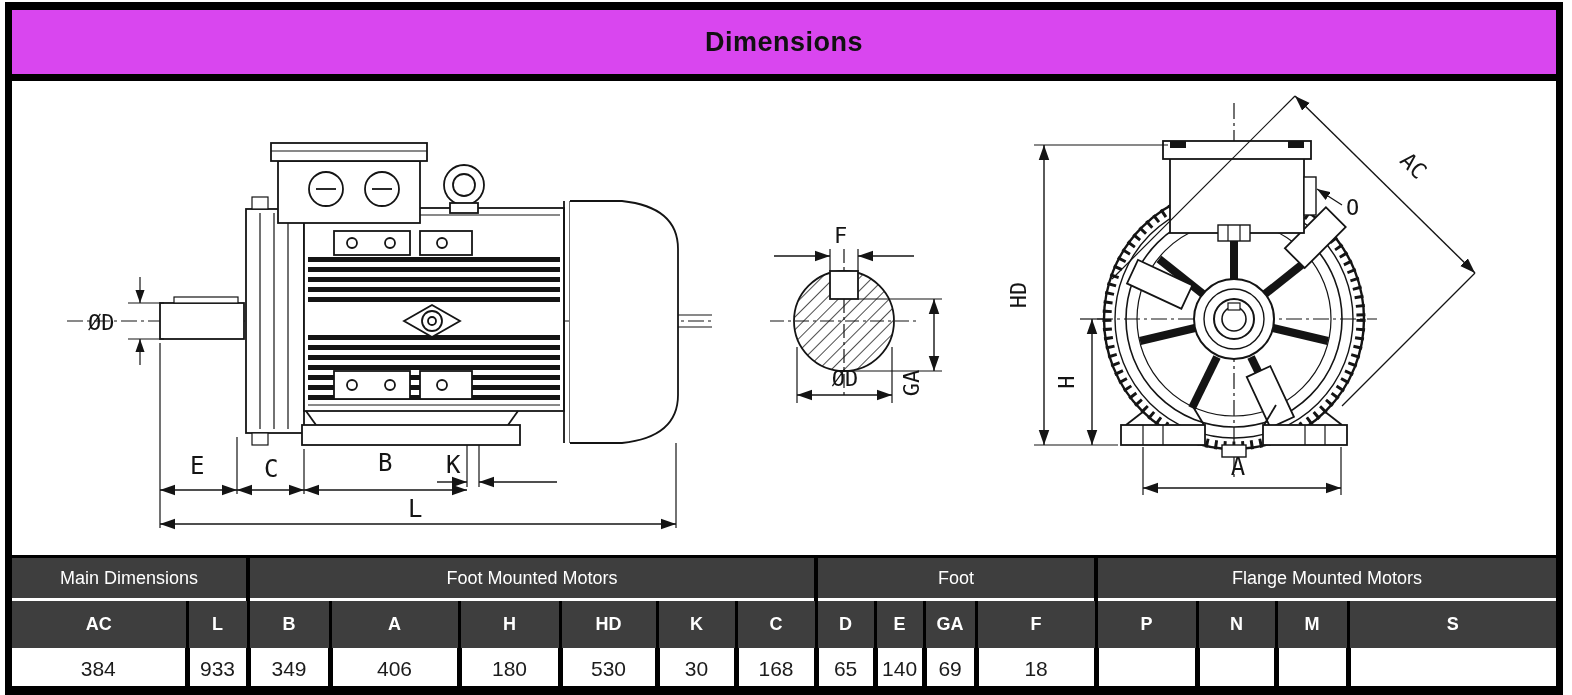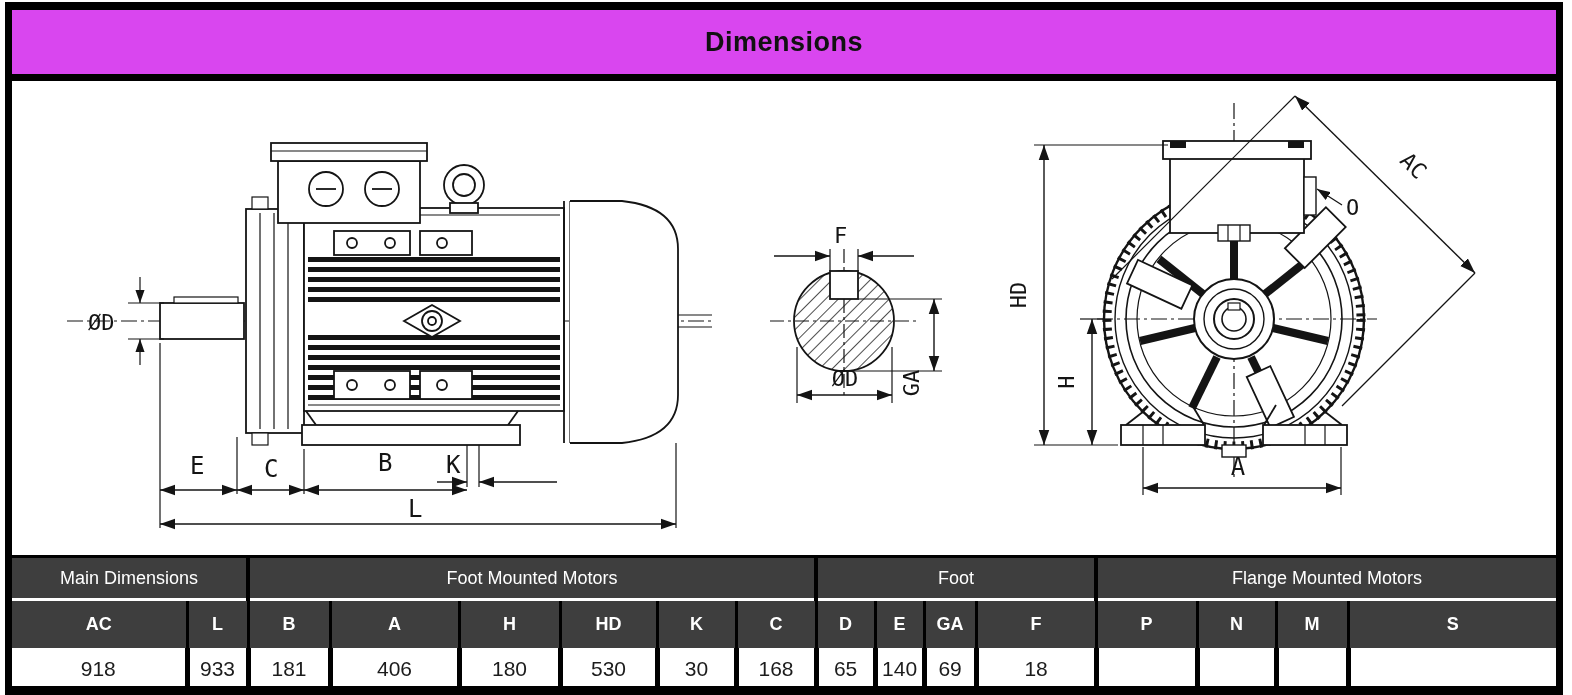--- a/index.html
+++ b/index.html
@@ -316,23 +316,23 @@
         <th>D</th>
         <th>E</th>
         <th>GA</th>
         <th>F</th>
         <th>P</th>
         <th>N</th>
         <th>M</th>
         <th>S</th>
       </tr>
       <tr class="vals">
-        <td>918</td>
+        <td>384</td>
         <td>933</td>
-        <td>181</td>
+        <td>349</td>
         <td>406</td>
         <td>180</td>
         <td>530</td>
         <td>30</td>
         <td>168</td>
         <td>65</td>
         <td>140</td>
         <td>69</td>
         <td>18</td>
         <td></td>

